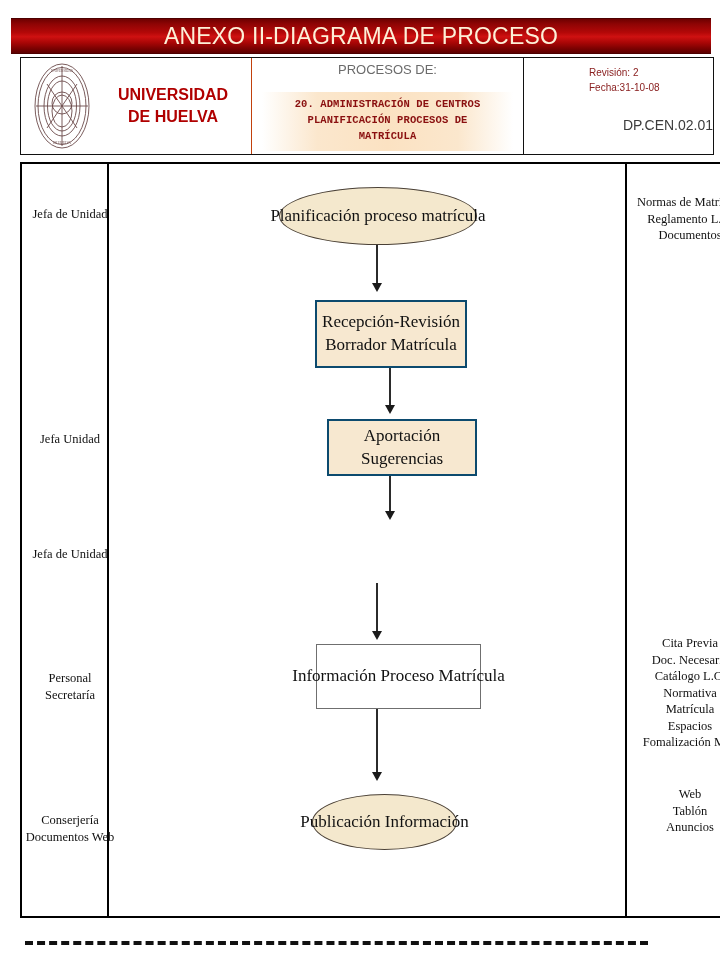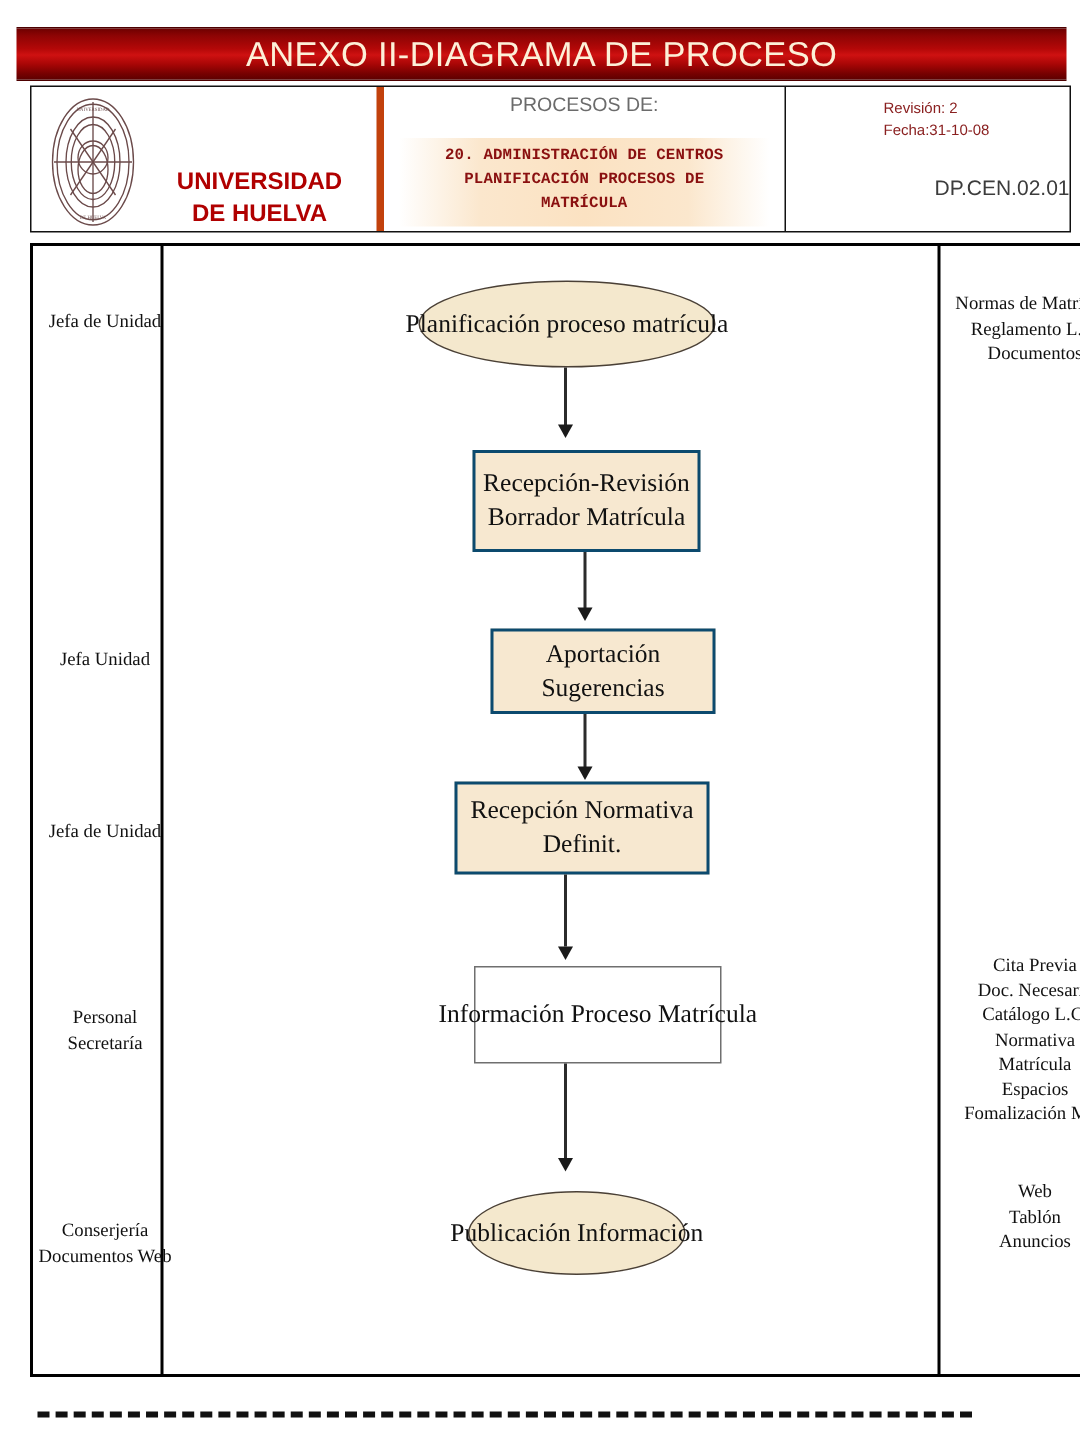--- a/index.html
+++ b/index.html
@@ -51,22 +51,22 @@
     left: 20px;
     top: 57px;
     width: 694px;
     height: 98px;
     border: 1px solid #111;
     box-sizing: border-box;
     display: flex;
     background: #ffffff;
   }
   .hdr-cell { position: relative; box-sizing: border-box; }
-  .hdr-cell.c1 { width: 230px; display: flex; align-items: flex-end; }
-  .hdr-cell.c2 { width: 272px; border-left: 5px solid #c2410c; padding-top: 4px; }
+  .hdr-cell.c1 { width: 230px; display: flex; align-items: center; }
+  .hdr-cell.c2 { width: 272px; border-left: 1px solid #c2410c; padding-top: 4px; }
   .hdr-cell.c3 { flex: 1; border-left: 1px solid #111; padding: 8px 0 0 65px; }
 
   #uh-logo { width: 74px; height: 92px; margin-left: 4px; flex: none; }
   #uh-name {
     font-family: "Liberation Sans", "DejaVu Sans", sans-serif;
     font-weight: bold;
     font-size: 16px;
     color: #b00000;
     text-align: center;
     line-height: 1.35;
@@ -315,23 +315,20 @@
 
   <div class="node box" style="left:305px; top:255px; width:150px; height:57px;">
     <span class="node-text">Aportación Sugerencias</span>
   </div>
 
   <div class="arrow" style="left:362px; top:312px; width:12px; height:44px;">
     <div class="shaft" style="height:36px;"></div>
     <div class="head"></div>
   </div>
 
-  <div class="node box" style="left:281px; top:357px; width:170px; height:62px;">
-    <span class="node-text">Recepción  Normativa Definit.</span>
-  </div>
 
   <div class="arrow" style="left:349px; top:419px; width:12px; height:57px;">
     <div class="shaft" style="height:48px;"></div>
     <div class="head"></div>
   </div>
 
   <div class="node box plain" style="left:294px; top:480px; width:165px; height:65px;">
     <span class="node-text">Información Proceso Matrícula</span>
   </div>
 

